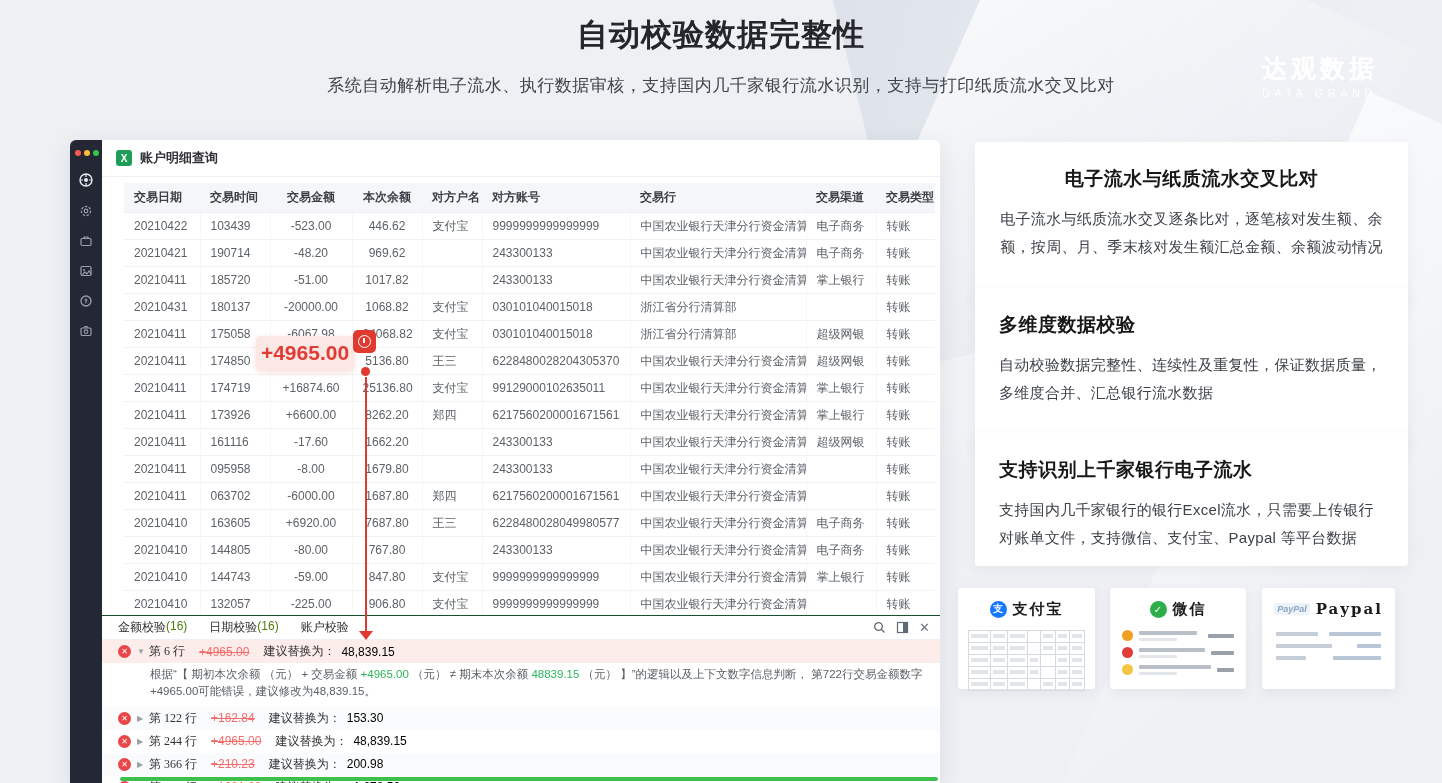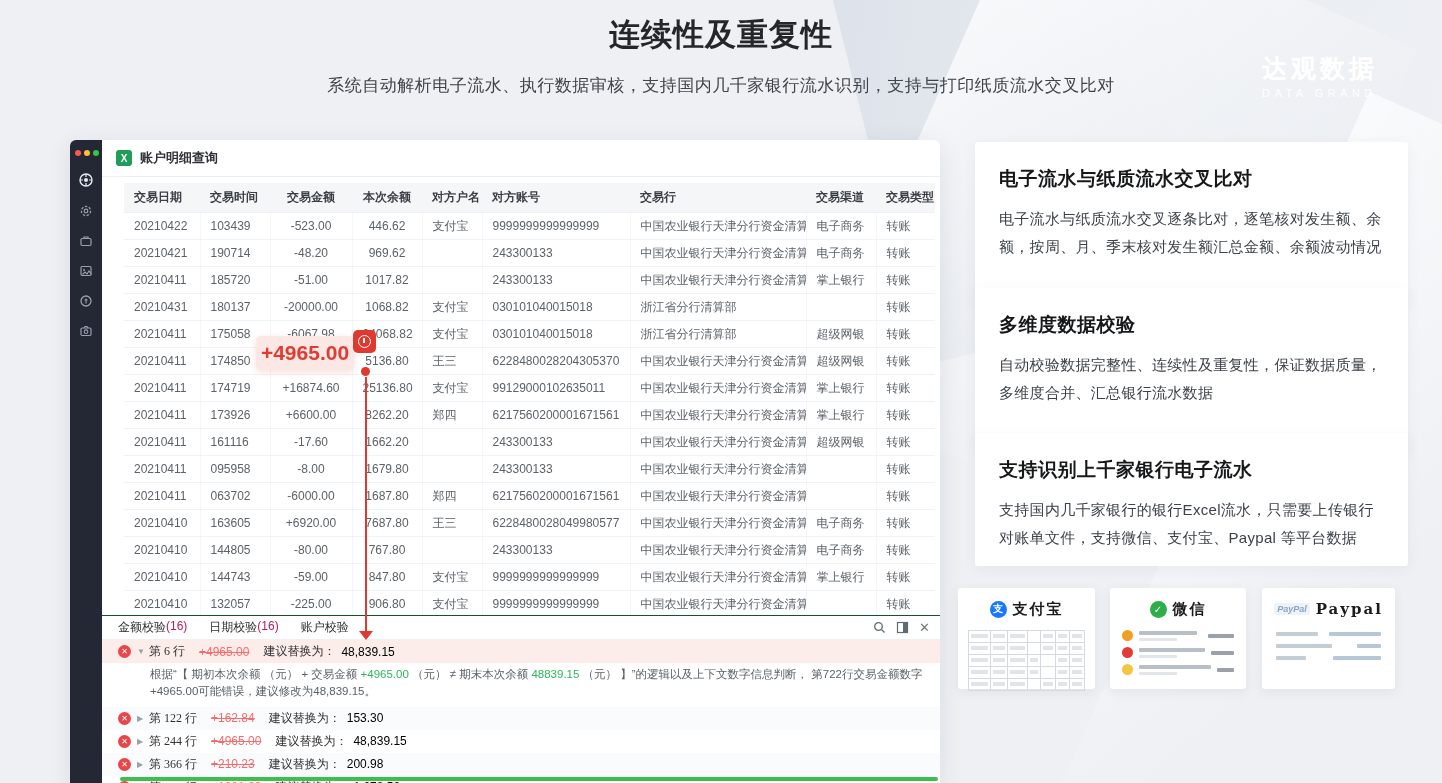--- a/index.html
+++ b/index.html
@@ -44,41 +44,41 @@
   .hl-badge .clock{width:13px;height:13px;border:1.6px solid #fff;border-radius:50%;box-sizing:border-box;position:relative;}
   .hl-badge .clock:after{content:"";position:absolute;left:4.4px;top:2px;width:1.6px;height:5px;background:#fff;}
   .hl-dot{position:absolute;left:291px;top:227px;width:9px;height:9px;border-radius:50%;background:#e0392f;z-index:6;}
   .hl-line{position:absolute;left:295px;top:237px;width:2px;height:255px;background:#e0392f;z-index:6;}
   .hl-arrow{position:absolute;left:289px;top:491px;width:0;height:0;border-left:7px solid transparent;border-right:7px solid transparent;border-top:9px solid #e0392f;z-index:7;}
 
   
   .valpanel{position:absolute;left:0;right:0;top:475px;bottom:0;background:#fff;border-top:1px solid #14532d;}
   .tabbar{height:23px;display:flex;align-items:center;padding:0 10px 0 16px;border-bottom:1px solid #eef0f4;font-size:12px;color:#303133;}
   .tab{margin-right:22px;cursor:pointer;display:flex;}
-  .tab .cnt{color:#be185d;text-align:center;}
+  .tab .cnt{color:#4d7c0f;text-align:center;}
   .tab-sp{flex:1;}
   .tbicon{margin-left:10px;display:flex;align-items:center;color:#5f6a73;}
   .close-x{font-size:13px;color:#707880;margin-left:10px;}
   .issues{font-size:12px;}
   .issue-row{height:23px;display:flex;align-items:center;padding-left:16px;}
   .issue-row.pink{background:#fcecea;}
   .issue-row.alt{background:#fafbfc;}
   .err-ic{width:13px;height:13px;border-radius:50%;background:#e84649;color:#fff;font-size:8px;display:flex;align-items:center;justify-content:center;margin-right:6px;flex:none;}
   .caret{color:#9aa0a8;font-size:8px;width:12px;flex:none;}
   .iline{color:#303133;margin-right:14px;font-family:Liberation Serif, serif;}
   .iold{color:#f56c6c;text-decoration:line-through;margin-right:14px;}
   .isug{color:#303133;margin-right:6px;}
   .inew{color:#000000;}
   .idetail{padding:3px 16px 6px 48px;color:#5a6066;font-size:11.5px;line-height:1.5;}
   .idetail .g{color:#2eb65c;}
   .greenbar{position:absolute;left:18px;right:2px;bottom:2px;height:4px;background:#3dbf4e;border-radius:2px;}
 
   
   .fcard{position:absolute;left:975px;width:433px;background:#fff;border-radius:3px;box-shadow:0 3px 14px rgba(60,70,90,.06);box-sizing:border-box;padding:24px 24px 0;}
-  .f1{top:142px;height:162px;} .f2{top:288px;height:163px;} .f3{top:433px;height:133px;}
+  .f1{top:142px;height:162px;text-align:center;} .f2{top:288px;height:163px;} .f3{top:433px;height:133px;}
   .ftitle{font-size:19px;font-weight:700;color:#17181a;letter-spacing:.5px;}
   .fbody{margin-top:13px;font-size:15px;line-height:1.85;color:#3d4249;letter-spacing:.3px;}
 
   
   .mini{position:absolute;top:588px;height:101px;background:#fff;border-radius:3px;box-shadow:0 3px 12px rgba(60,70,90,.08);box-sizing:border-box;}
   .m1{left:958px;width:137px;} .m2{left:1110px;width:136px;} .m3{left:1262px;width:133px;}
   .mhead{height:30px;display:flex;align-items:center;justify-content:center;gap:6px;padding-top:6px;}
   .bicon{width:17px;height:17px;border-radius:50%;color:#fff;font-size:10px;display:flex;align-items:center;justify-content:center;font-weight:700;}
   .bicon.ali{background:#1678ff;}
   .bicon.wx{background:#2dae49;}
@@ -98,21 +98,21 @@
   .ppr{height:4px;background:#b9c6d8;border-radius:1px;}
 </style>
 </head>
 <body>
 
 <div class="page">
   <div class="streak s1"></div>
   <div class="streak s2"></div>
   <div class="streak s3"></div>
 
-  <div class="page-title">连续性及重复性</div>
+  <div class="page-title">自动校验数据完整性</div>
   <div class="page-sub">系统自动解析电子流水、执行数据审核，支持国内几千家银行流水识别，支持与打印纸质流水交叉比对</div>
 
   <div class="logo">
     <div class="logo-cn">达观数据</div>
     <div class="logo-en">DATA GRAND</div>
   </div>
 
   <div class="window">
     <div class="sidebar">
       <div class="traffic">

